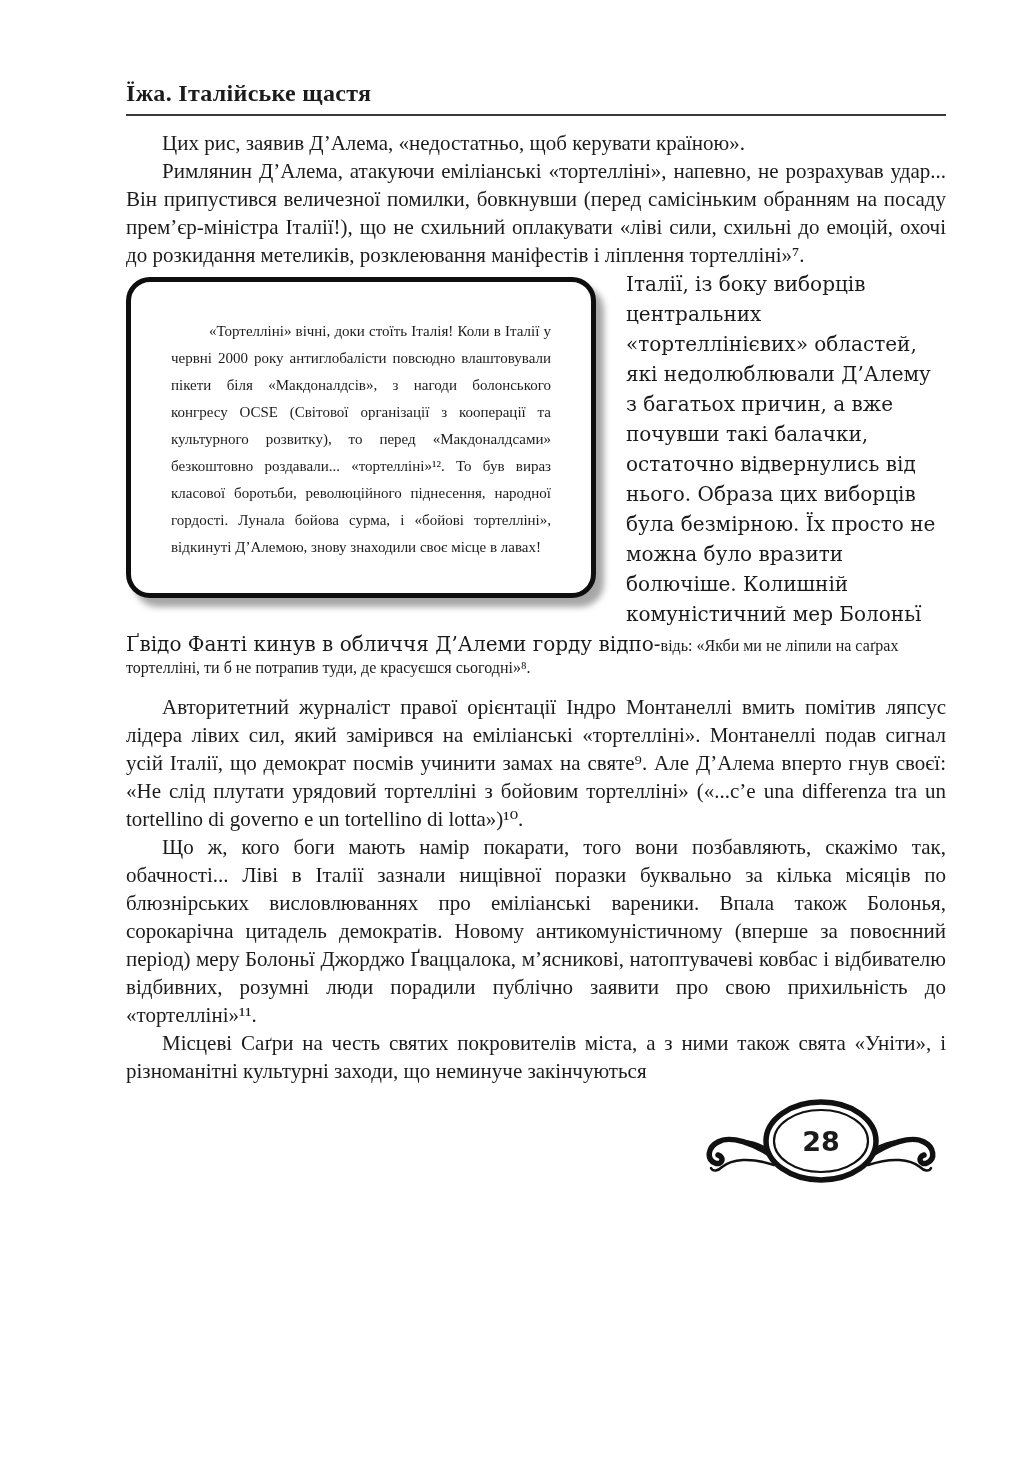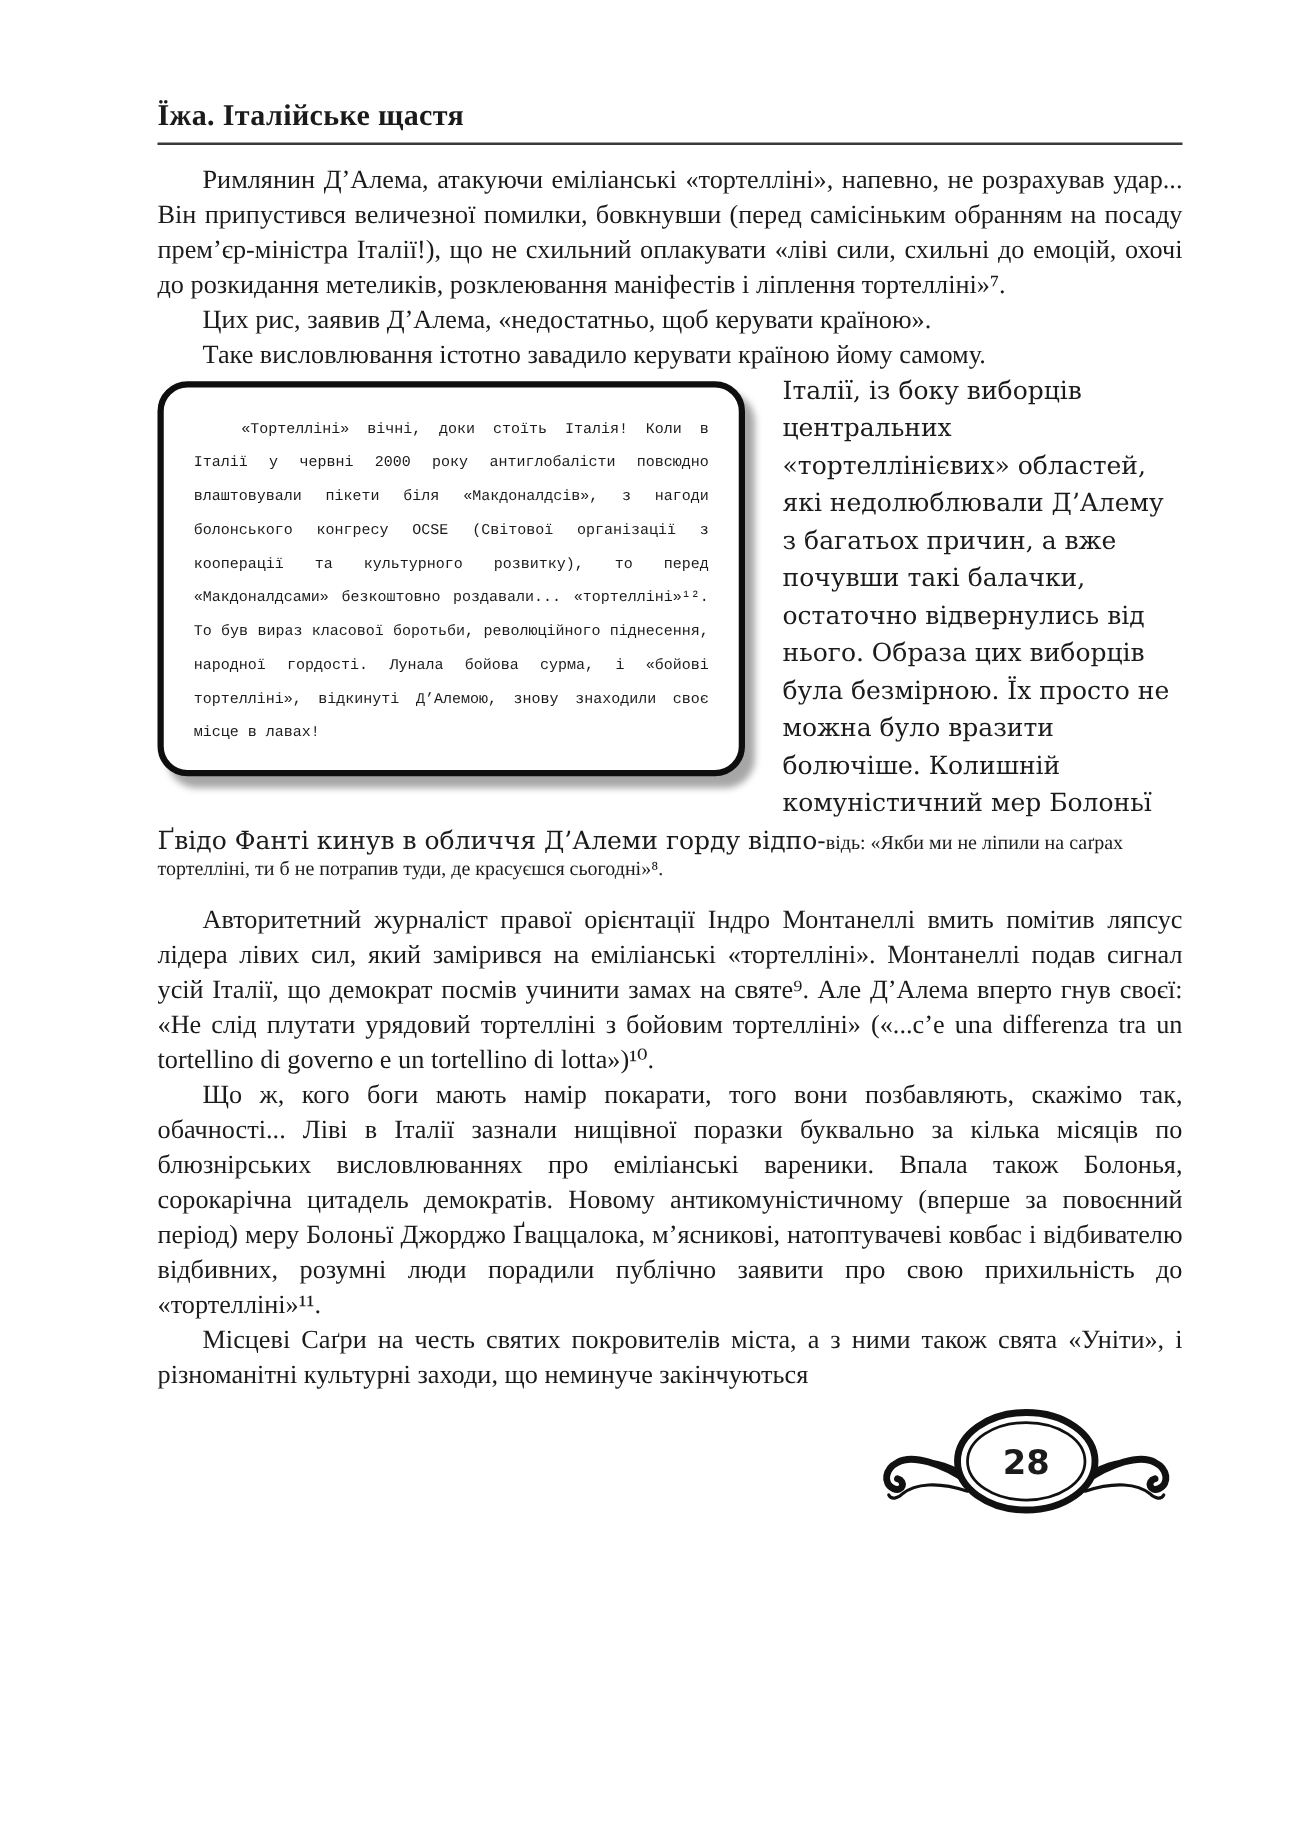--- a/index.html
+++ b/index.html
@@ -43,26 +43,25 @@
     width: 470px;
     box-sizing: border-box;
     margin: 8px 30px 12px 0;
     padding: 20px 24px 16px 24px;
     background: #ffffff;
     border: 5px solid var(--callout-border, #0e0e0e);
     border-radius: 24px;
     box-shadow: 8px 9px 6px rgba(0,0,0,0.35);
   }
   .callout-text {
-    margin: 0;
-    font-size: 12px;
+    margin: 16px;
+    font-size: 15px;
     line-height: 27px;
     text-align: justify;
     text-indent: 38px;
-    font-family: Liberation Mono, monospace;
   }
   
   .beside {
     font-family: "DejaVu Serif", serif;
     font-size: 20px;
     line-height: 30px;
   }
   .folio {
     clear: both;
     margin-top: 12px;
@@ -81,23 +80,22 @@
 <body>
 
 <div class="page">
 
   <header>
     <h1>Їжа. Італійське щастя</h1>
     <div class="header-rule"></div>
   </header>
 
   <section>
+    <p class="para">Цих рис, заявив Д’Алема, «недостатньо, щоб керувати країною».</p>
     <p class="para">Римлянин Д’Алема, атакуючи еміліанські «тортелліні», напевно, не розрахував удар... Він припустився величезної помилки, бовкнувши (перед самісіньким обранням на посаду прем’єр-міністра Італії!), що не схильний оплакувати «ліві сили, схильні до емоцій, охочі до розкидання метеликів, розклеювання маніфестів і ліплення тортелліні»⁷.</p>
-    <p class="para">Цих рис, заявив Д’Алема, «недостатньо, щоб керувати країною».</p>
-    <p class="para">Таке висловлювання істотно завадило керувати країною йому самому.</p>
 
     <aside class="callout">
         <p class="callout-text">«Тортелліні» вічні, доки стоїть Італія! Коли в Італії у червні 2000 року антиглобалісти повсюдно влаштовували пікети біля «Макдоналдсів», з нагоди болонського конгресу OCSE (Світової організації з кооперації та культурного розвитку), то перед «Макдоналдсами» безкоштовно роздавали... «тортелліні»¹². То був вираз класової боротьби, революційного піднесення, народної гордості. Лунала бойова сурма, і «бойові тортелліні», відкинуті Д’Алемою, знову знаходили своє місце в лавах!</p>
       </aside>
       <span class="beside">Італії, із боку виборців центральних «тортеллінієвих» областей, які недолюблювали Д’Алему з багатьох причин, а вже почувши такі балачки, остаточно відвернулись від нього. Образа цих виборців була безмірною. Їх просто не можна було вразити болючіше. Колишній комуністичний мер Болоньї Ґвідо Фанті кинув в обличчя Д’Алеми горду відпо-</span><span>відь: «Якби ми не ліпили на саґрах тортелліні, ти б не потрапив туди, де красуєшся сьогодні»⁸.</span>
     <p></p>
 
     <p class="para">Авторитетний журналіст правої орієнтації Індро Монтанеллі вмить помітив ляпсус лідера лівих сил, який замірився на еміліанські «тортелліні». Монтанеллі подав сигнал усій Італії, що демократ посмів учинити замах на святе⁹. Але Д’Алема вперто гнув своєї: «Не слід плутати урядовий тортелліні з бойовим тортелліні» («...c’e una differenza tra un tortellino di governo e un tortellino di lotta»)¹⁰.</p>
     <p class="para">Що ж, кого боги мають намір покарати, того вони позбавляють, скажімо так, обачності... Ліві в Італії зазнали нищівної поразки буквально за кілька місяців по блюзнірських висловлюваннях про еміліанські вареники. Впала також Болонья, сорокарічна цитадель демократів. Новому антикомуністичному (вперше за повоєнний період) меру Болоньї Джорджо Ґваццалока, м’ясникові, натоптувачеві ковбас і відбивателю відбивних, розумні люди порадили публічно заявити про свою прихильність до «тортелліні»¹¹.</p>
     <p class="para">Місцеві Саґри на честь святих покровителів міста, а з ними також свята «Уніти», і різноманітні культурні заходи, що неминуче закінчуються</p>

